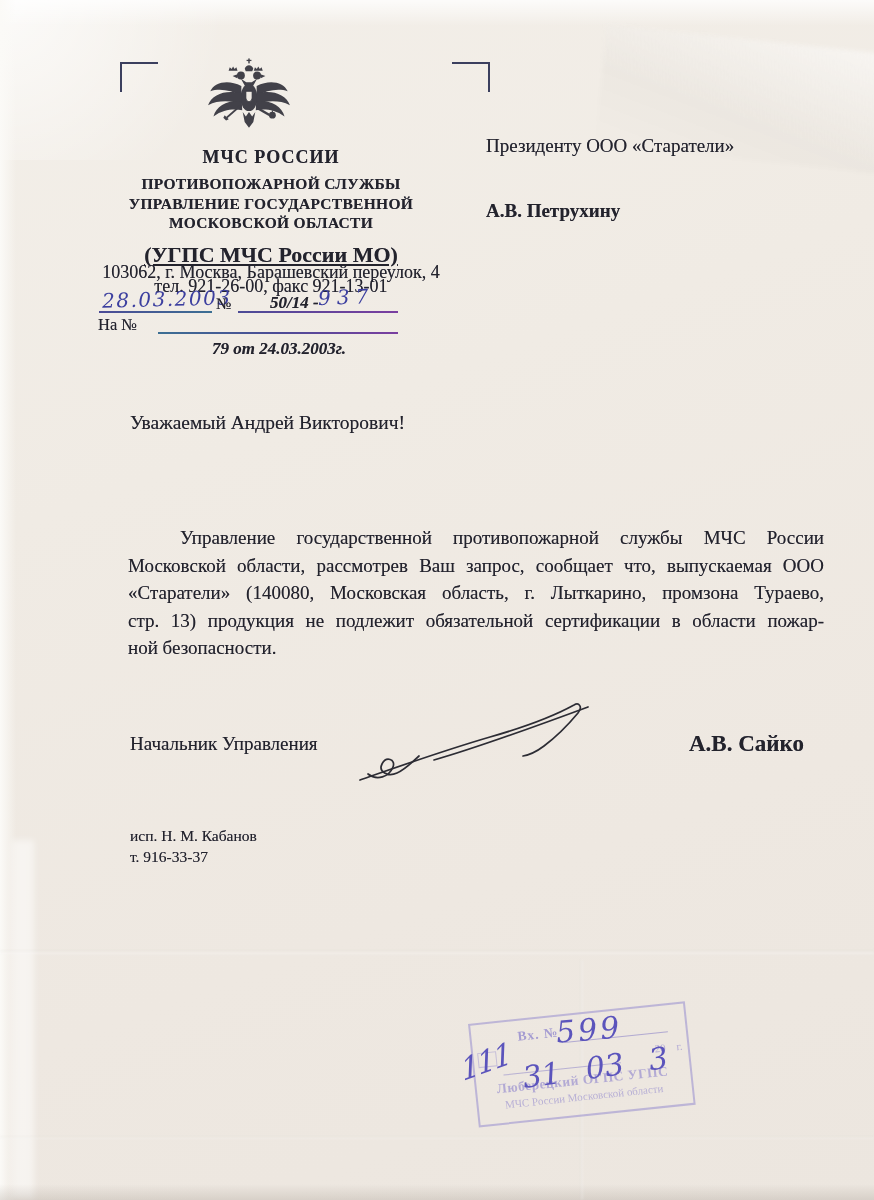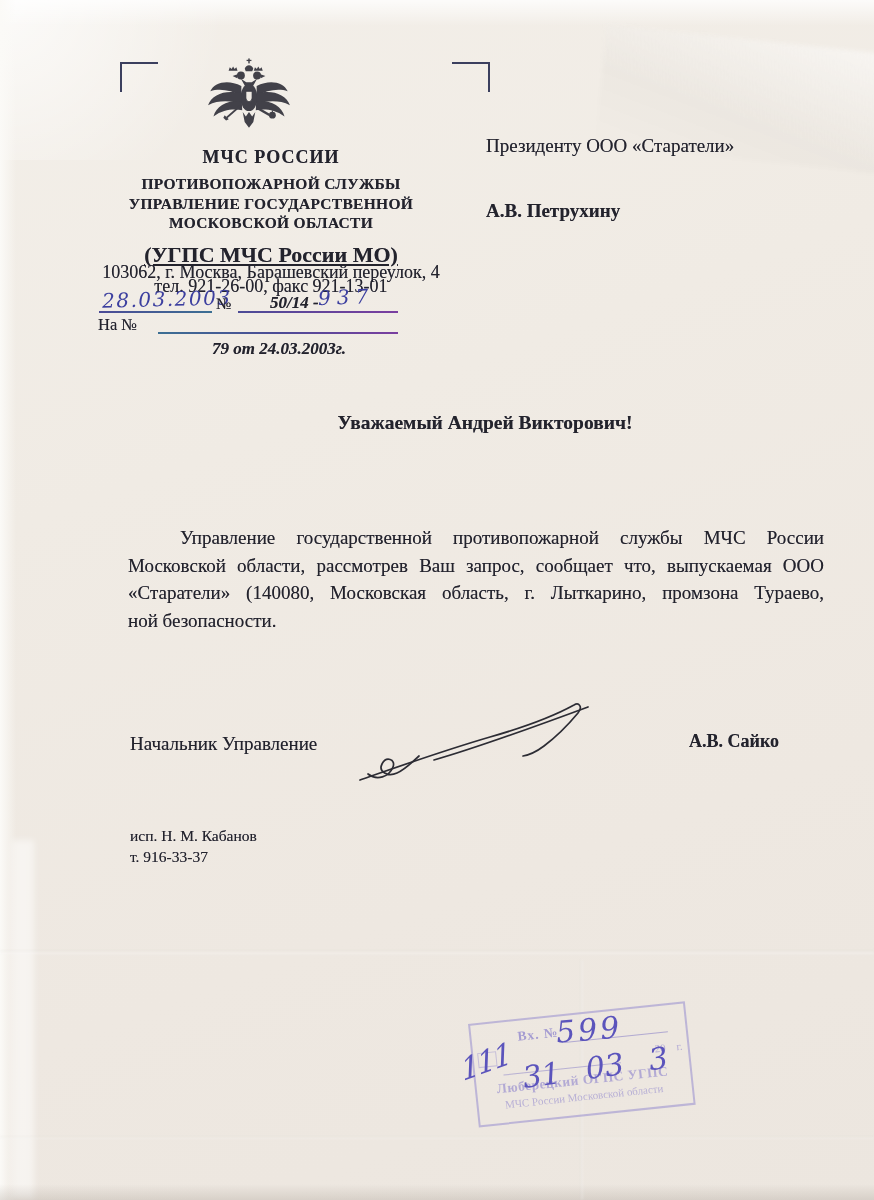--- a/index.html
+++ b/index.html
@@ -44,29 +44,29 @@
   .no-hw{left:318px;top:285px;font-size:20px;letter-spacing:6px;transform:rotate(-2deg);}
   .reply-label{left:98px;top:315px;font-size:16.5px;}
   .u3{left:158px;top:332px;width:240px;height:2px;background:linear-gradient(90deg,#3c6f93,#4c4b96,#7a3fa0);}
   .reply-value{left:212px;top:313px;font-size:17px;font-weight:bold;font-style:italic;margin-top:26px;}
 
   
   .rcpt1{left:486px;top:135px;font-size:19px;}
   .rcpt2{left:486px;top:200px;font-size:19px;font-weight:bold;}
 
   
-  .salutation{left:130px;top:412px;width:710px;text-align:center;font-size:19.5px;font-weight:bold;}
+  .salutation{left:130px;top:412px;width:710px;font-size:19.5px;font-weight:normal;}
   .body-par{left:128px;top:524px;width:696px;font-size:19px;line-height:27.6px;}
   .body-par .line{text-align:justify;text-align-last:justify;}
   .body-par .line.first{text-indent:52px;}
   .body-par .line.last{text-align-last:left;}
 
   
   .sig-title{left:130px;top:733px;font-size:19px;}
-  .sig-name{left:689px;top:731px;font-size:18px;font-weight:bold;}
+  .sig-name{left:689px;top:731px;font-size:23px;font-weight:bold;}
   .sig-svg{left:338px;top:694px;width:272px;height:96px;}
 
   
   .exec1{left:130px;top:827px;font-size:15.5px;}
   .exec2{left:130px;top:848px;font-size:15.5px;}
 
   
   .stamp{left:468px;top:1024px;width:214px;height:100px;transform:rotate(-6deg);transform-origin:left top;
     border:2px solid rgba(141,131,205,.5);color:var(--stamp_purple,#8d83cd);}
   .stamp .vh-label{position:absolute;left:46px;top:8px;font-size:13.5px;font-weight:bold;opacity:.75;letter-spacing:1px;}
@@ -151,24 +151,25 @@
 
   <div class="abs rcpt1 soft">Президенту ООО «Старатели»</div>
   <div class="abs rcpt2 soft">А.В. Петрухину</div>
 
   <div class="abs salutation soft">Уважаемый Андрей Викторович!</div>
 
   <div class="abs body-par soft">
     <div class="line first">Управление государственной противопожарной службы МЧС России</div>
     <div class="line">Московской области, рассмотрев Ваш запрос, сообщает что, выпускаемая ООО</div>
     <div class="line">«Старатели» (140080, Московская область, г. Лыткарино, промзона Тураево,</div>
+    <div class="line">стр. 13) продукция не подлежит обязательной сертификации в области пожар-</div>
     <div class="line last">ной безопасности.</div>
   </div>
 
-  <div class="abs sig-title soft">Начальник Управление</div>
+  <div class="abs sig-title soft">Начальник Управления</div>
   <svg class="abs sig-svg" viewBox="0 0 272 96">
     <g fill="none" stroke="#2c2c34" stroke-width="1.7" stroke-linecap="round">
       <path d="M30 80 c9 7 21 3 25 -7 c3 -8 -7 -11 -11 -3 c-4 8 6 13 15 9 c9 -4 15 -11 22 -17"></path>
       <path d="M22 86 C62 72 104 57 152 43 C187 33 216 22 236 11 c5 -3 9 2 4 8 c-10 12 -22 24 -34 33 c-8 6 -15 9 -21 10"></path>
       <path d="M96 66 C142 53 196 33 250 13"></path>
     </g>
   </svg>
   <div class="abs sig-name soft">А.В. Сайко</div>
 
   <div class="abs exec1 soft">исп. Н. М. Кабанов</div>

